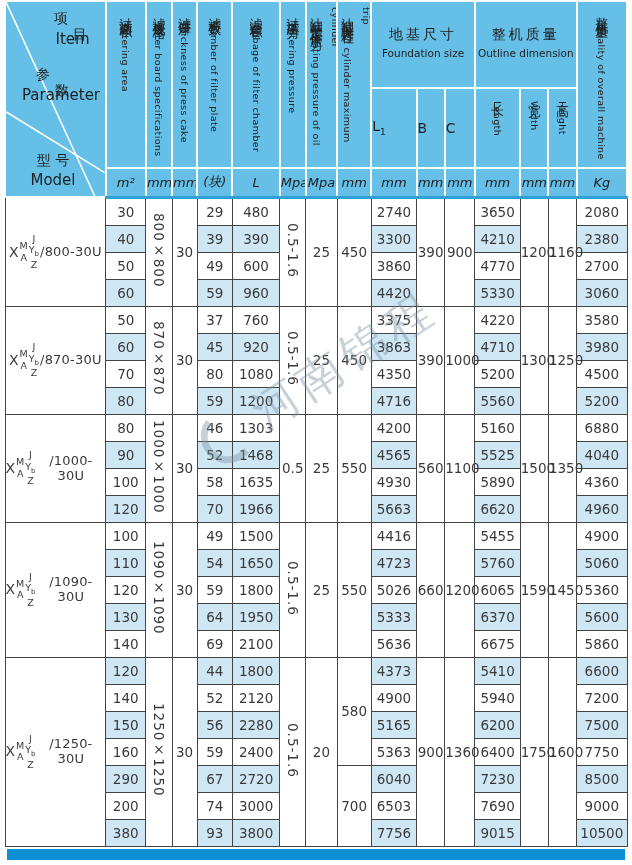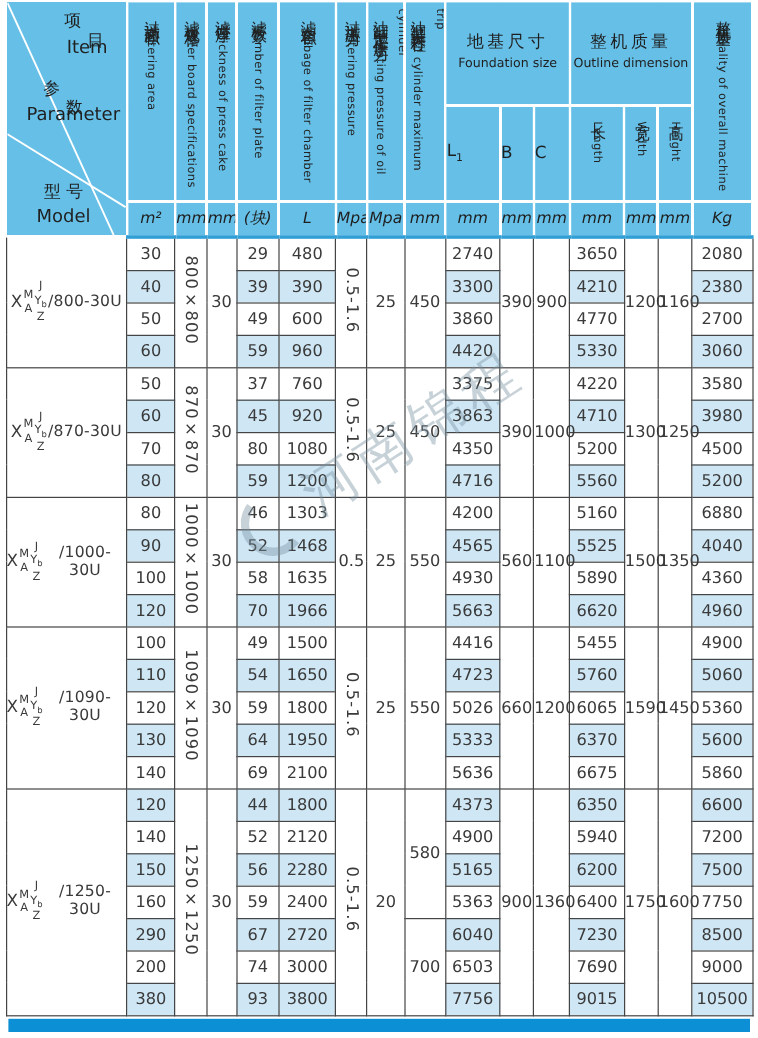--- a/index.html
+++ b/index.html
@@ -441,21 +441,21 @@
             <td rowspan="7" class="vert"><span>1250×1250</span></td>
             <td rowspan="7">30</td>
             <td class="alt">44</td>
             <td class="alt">1800</td>
             <td rowspan="7" class="vert"><span>0.5-1.6</span></td>
             <td rowspan="7">20</td>
             <td rowspan="4">580</td>
             <td class="alt">4373</td>
             <td rowspan="7">900</td>
             <td rowspan="7">1360</td>
-            <td class="alt">6350</td>
+            <td class="alt">5410</td>
             <td rowspan="7">1750</td>
             <td rowspan="7">1600</td>
             <td class="alt">6600</td>
           </tr>
           <tr>
             <td>140</td>
             <td>52</td>
             <td>2120</td>
             <td>4900</td>
             <td>5940</td>

